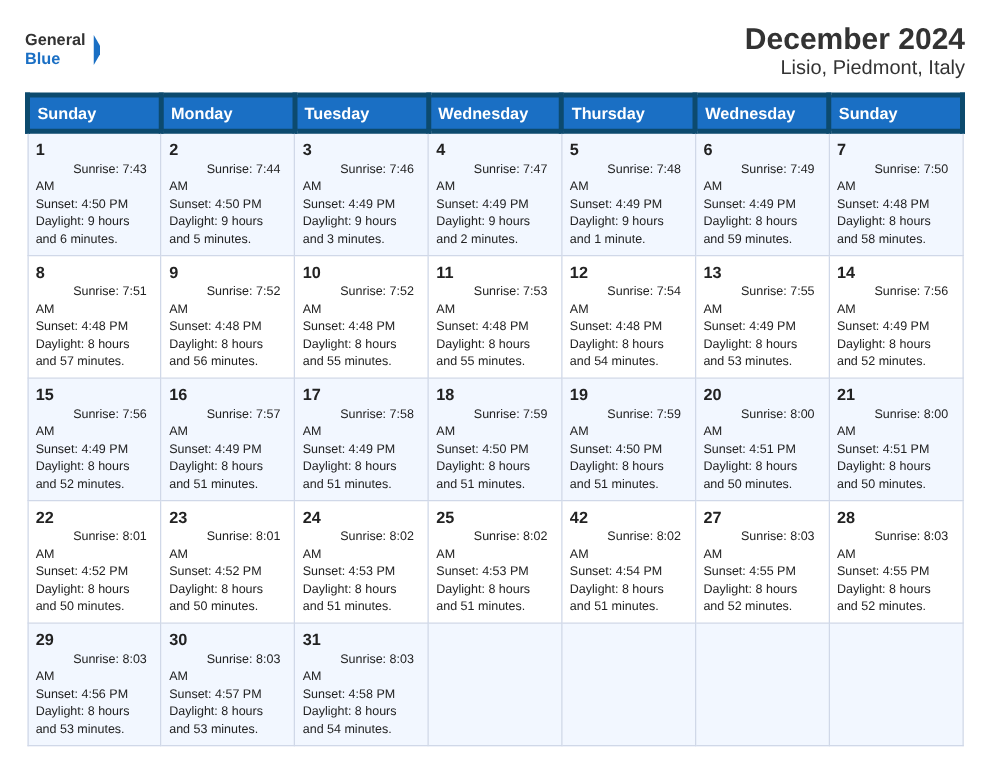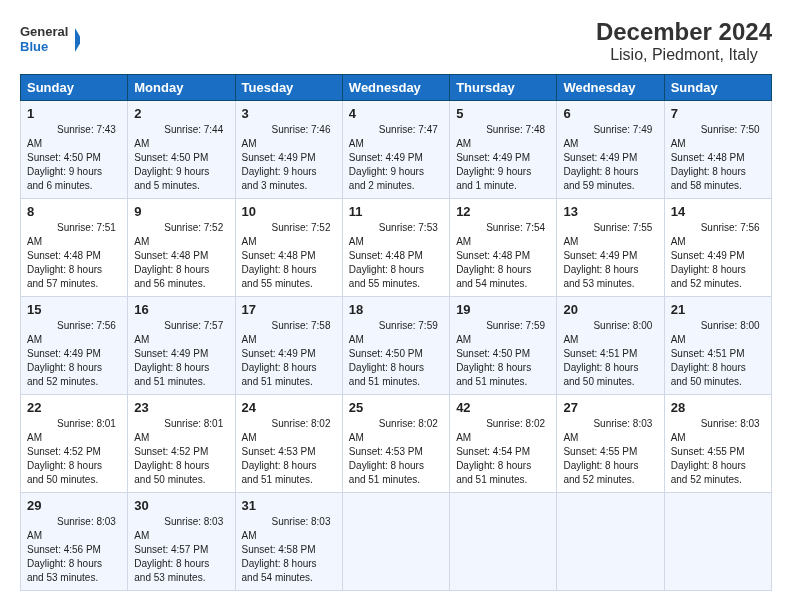--- a/index.html
+++ b/index.html
@@ -29,37 +29,36 @@
       text-align: right;
     }
     .month-title {
       font-size: 24px;
       font-weight: bold;
       color: #333;
     }
     .location {
       font-size: 16px;
       color: #333;
-      text-align: center;
     }
     table {
       width: 100%;
       border-collapse: collapse;
       table-layout: fixed;
     }
     thead tr {
       background-color: #1a6fc4;
     }
     thead th {
       color: #fff;
       font-size: 13px;
       font-weight: bold;
       padding: 5px 6px;
       text-align: left;
-      border: 1px solid #0c4a6e;
+      border: 4px solid #0c4a6e;
     }
     tbody tr {
       background: #fff;
     }
     tbody tr:nth-child(odd) {
       background: #f2f7ff;
     }
     tbody td {
       vertical-align: top;
       padding: 5px 6px;

